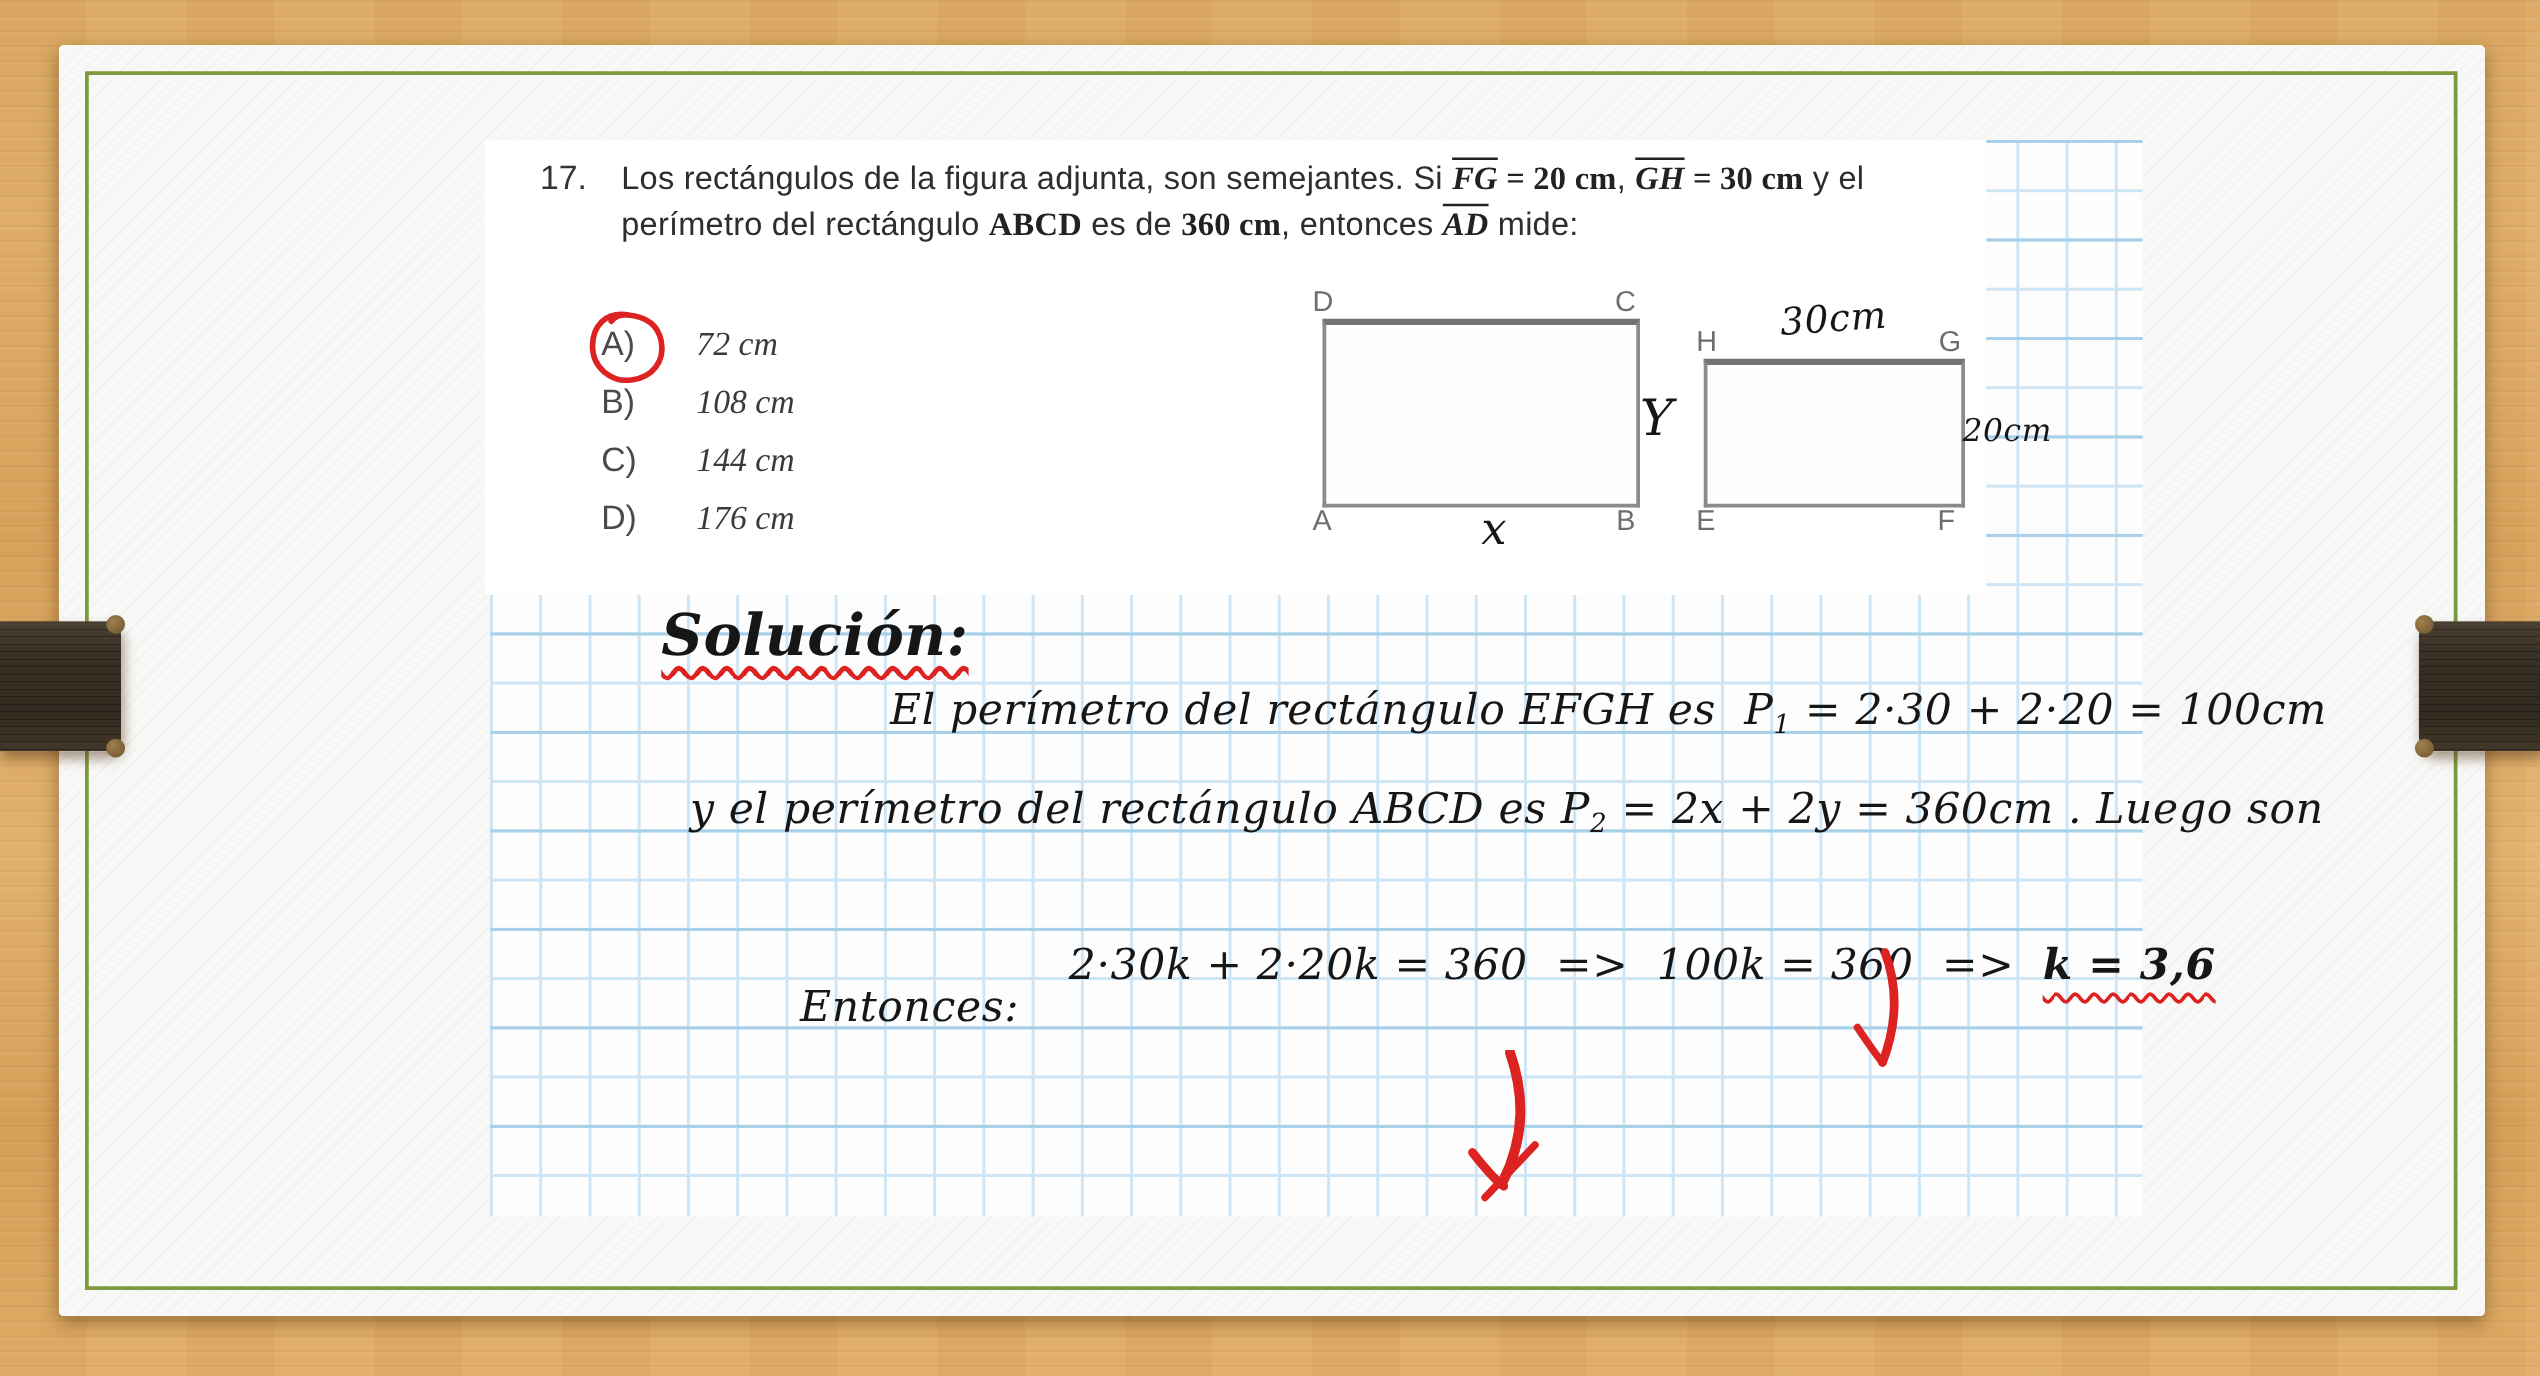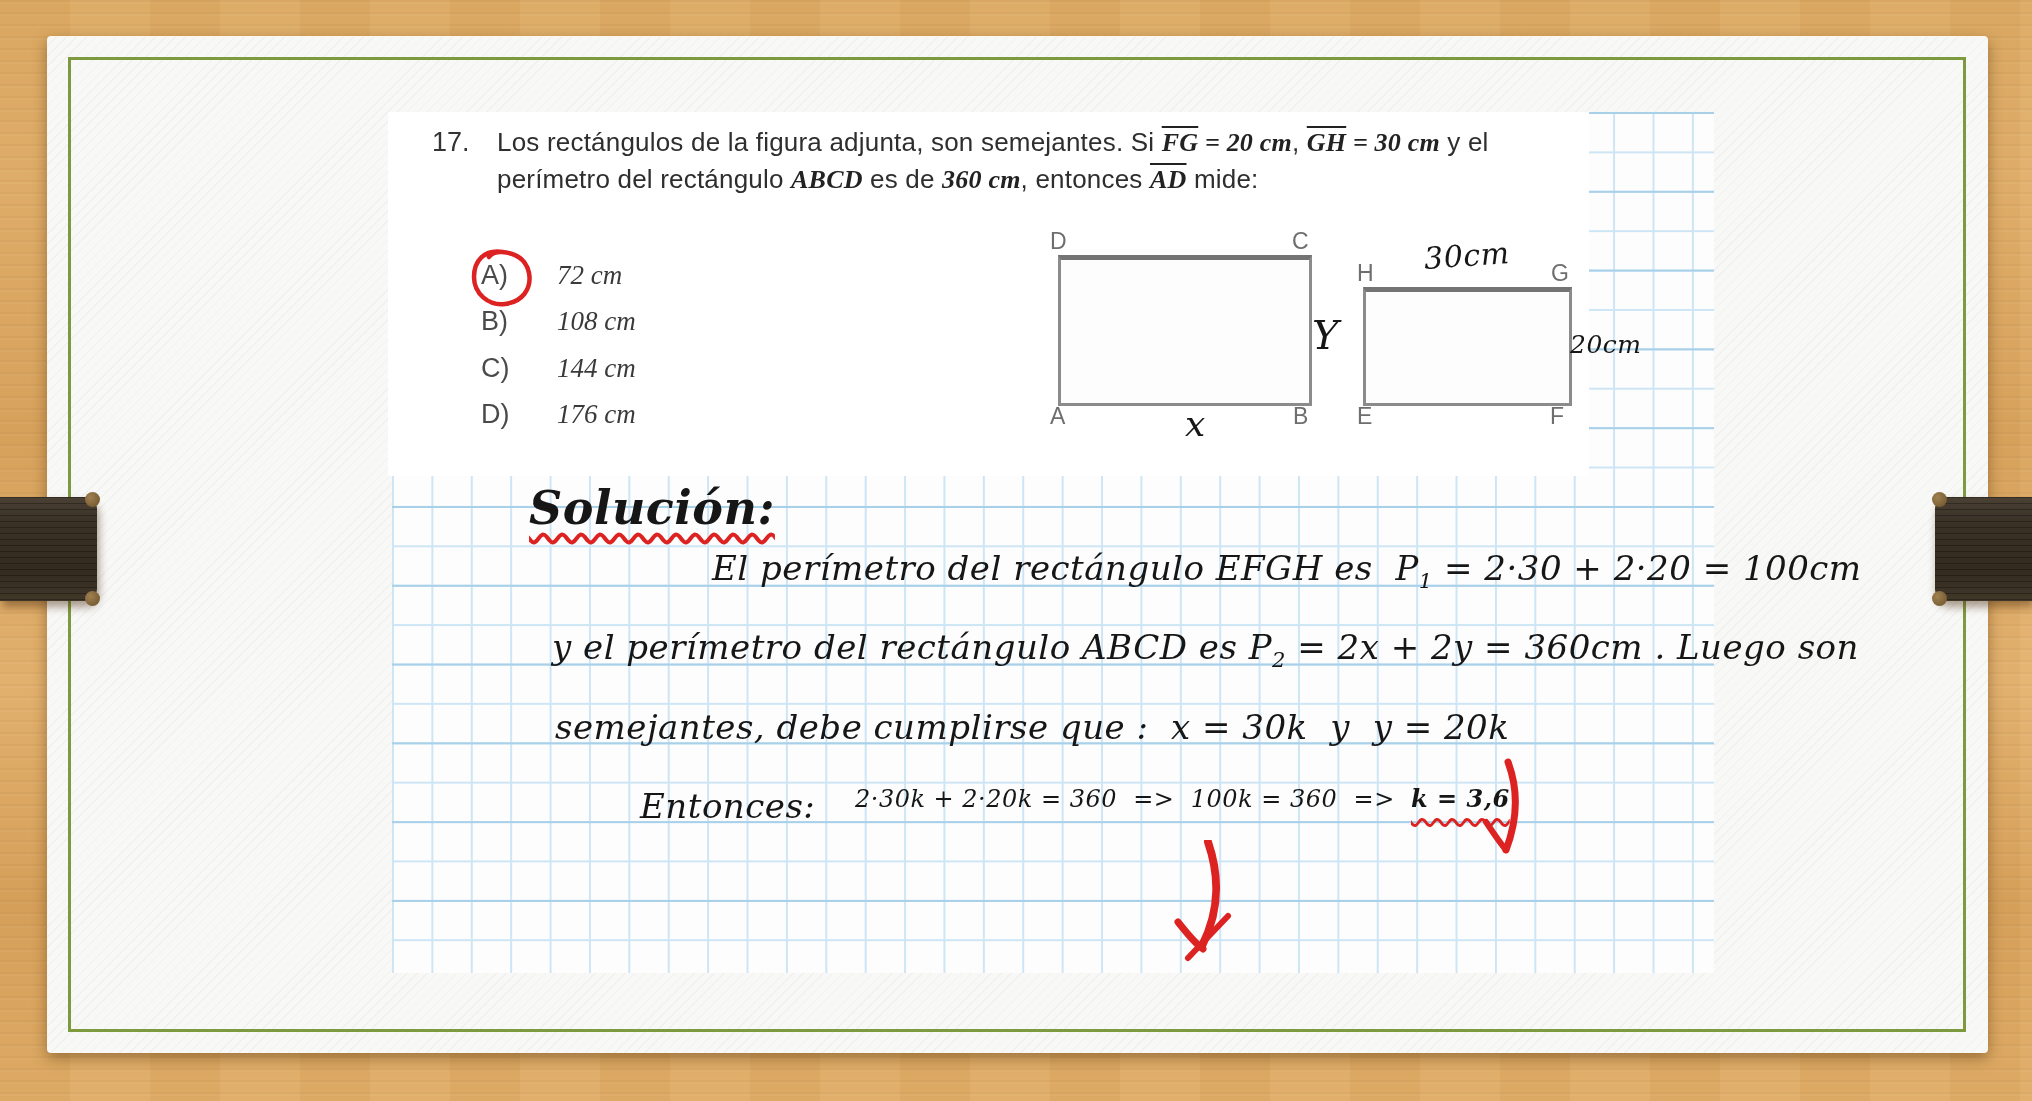--- a/index.html
+++ b/index.html
@@ -38,21 +38,21 @@
       linear-gradient(90deg,#cde5f5 0 2px,transparent 2px),
       linear-gradient(180deg,#cde5f5 0 2px,transparent 2px),
       #fdfdfd;
     background-size:39.4px 78.8px,39.4px 39.4px,39.4px 39.4px,auto;}
   
   .card{position:absolute;left:388px;top:112px;width:1201px;height:364px;background:#ffffff;}
   .pnum{position:absolute;left:432px;top:127px;font-size:27px;color:#333;}
   .stmt{position:absolute;left:497px;font-size:26px;color:#2e2e2e;letter-spacing:0.2px;white-space:pre;}
   .stmt1{top:127px;}
   .stmt2{top:164px;}
-  .seg-m{font-family:"Liberation Serif",serif;font-style:italic;font-weight:700;color:#222;}
+  .seg-m{font-family:"Liberation Serif",serif;font-weight:700;color:#222;}
   .seg-mo{font-family:"Liberation Serif",serif;font-style:italic;font-weight:700;color:#222;
     text-decoration:overline;text-decoration-thickness:2px;}
   
   .opt-letter{position:absolute;left:481px;font-size:27px;color:#4a4a4a;}
   .opt-value{position:absolute;left:557px;font-size:27px;color:#3a3a3a;
     font-family:"Liberation Serif",serif;font-style:italic;}
   .answer-circle{position:absolute;left:468px;top:247px;width:68px;height:62px;z-index:5;}
   
   .rect-fig{position:absolute;border:3px solid #8b8b8b;border-top:5px solid #747474;background:#fdfdfd;}
   .fig-abcd{left:1058px;top:255px;width:248px;height:143px;}
@@ -110,23 +110,22 @@
   <div class="corner" style="left:1357px;top:260px">H</div>
   <div class="corner" style="left:1551px;top:260px">G</div>
   <div class="corner" style="left:1357px;top:403px">E</div>
   <div class="corner" style="left:1550px;top:403px">F</div>
   <div class="hw" style="position:absolute;left:1424px;top:238px;font-size:30px;transform:rotate(-4deg)">30cm</div>
   <div class="hw" style="position:absolute;left:1570px;top:330px;font-size:25px">20cm</div>
 
   <div class="hw sol-title">Solución:</div>
   <div class="hw hw-line" style="left:712px;top:548px;font-size:34px"><span class="seg-h">El perímetro del rectángulo EFGH es  P</span><span class="seg-hs">1</span><span class="seg-h"> = 2·30 + 2·20 = 100cm</span></div>
   <div class="hw hw-line" style="left:552px;top:627px;font-size:34px"><span class="seg-h">y el perímetro del rectángulo ABCD es P</span><span class="seg-hs">2</span><span class="seg-h"> = 2x + 2y = 360cm . Luego son</span></div>
-  <div class="hw hw-line" style="left:555px;top:707px;font-size:34px"><span class="seg-h">semejantes, debe cumplirse que :  x = 30k  y  y = 20k</span></div>
   <div class="hw hw-line" style="left:640px;top:786px;font-size:34px">Entonces:</div>
-  <div class="hw hw-line" style="left:855px;top:784px;font-size:24px"><span class="seg-h">2·30k + 2·20k = 360  =&gt;  100k = 360  =&gt;  </span><span class="seg-hr">k = 3,6</span></div>
+  <div class="hw hw-line" style="left:855px;top:752px;font-size:34px"><span class="seg-h">2·30k + 2·20k = 360  =&gt;  100k = 360  =&gt;  </span><span class="seg-hr">k = 3,6</span></div>
 
   <svg class="red-mark" style="left:1478px;top:758px;width:56px;height:102px" viewBox="0 0 56 102">
     <path d="M30 4 C39 28 41 58 28 92" fill="none" stroke="#dd2222" stroke-width="7" stroke-linecap="round"></path>
     <path d="M8 64 C16 76 23 86 28 92" fill="none" stroke="#dd2222" stroke-width="6" stroke-linecap="round"></path>
   </svg>
   <svg class="red-mark" style="left:1146px;top:840px;width:100px;height:124px" viewBox="0 0 100 124">
     <path d="M62 2 C73 34 75 68 56 106" fill="none" stroke="#dd2222" stroke-width="8" stroke-linecap="round"></path>
     <path d="M32 82 C43 96 50 104 57 109" fill="none" stroke="#dd2222" stroke-width="7" stroke-linecap="round"></path>
     <path d="M42 118 L82 76" fill="none" stroke="#dd2222" stroke-width="6" stroke-linecap="round"></path>
   </svg>

